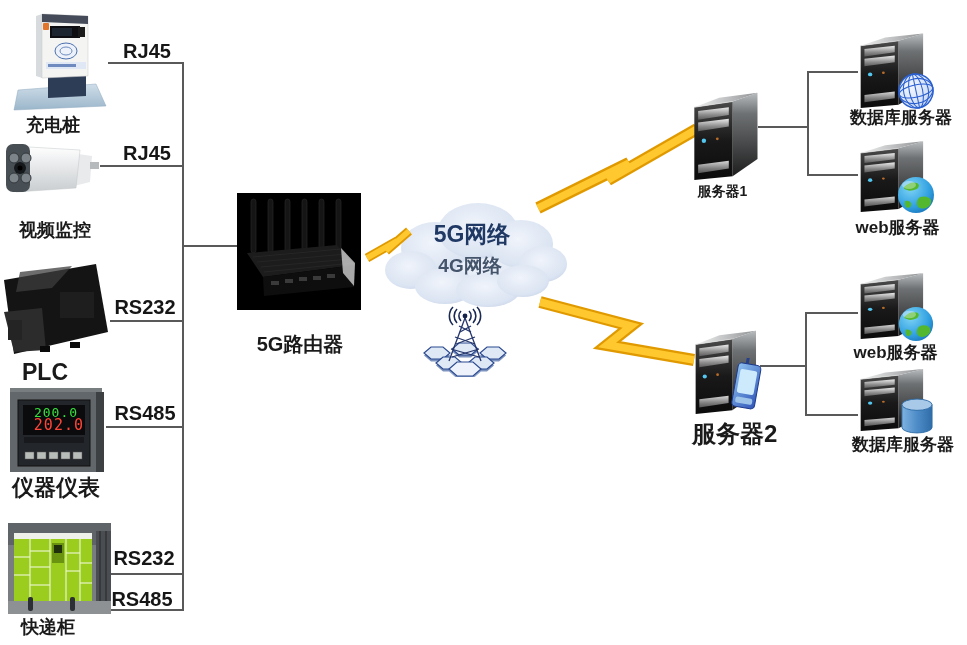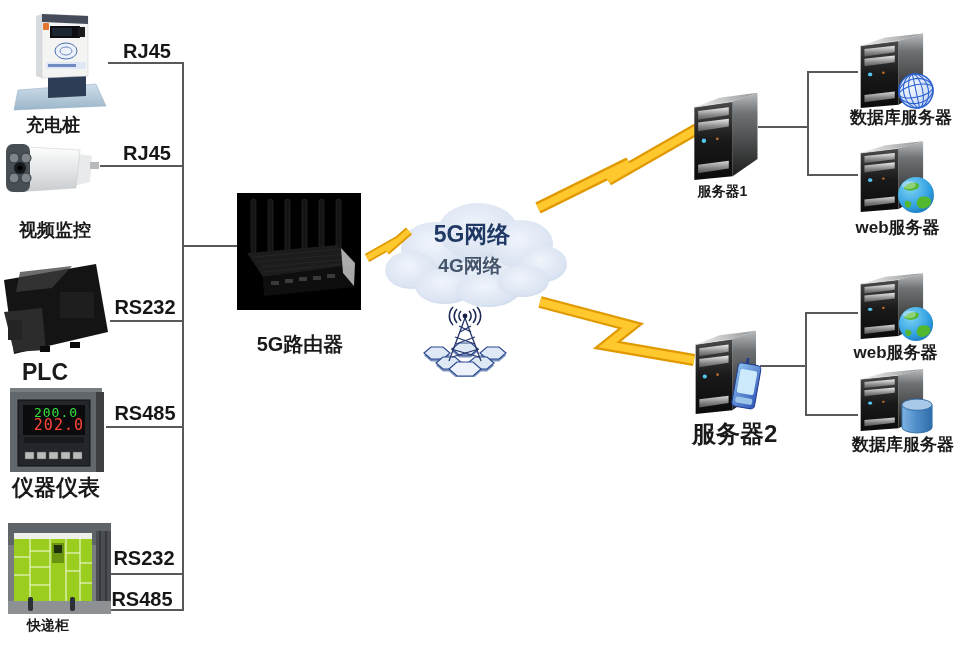--- a/index.html
+++ b/index.html
@@ -357,21 +357,21 @@
     </svg>
   <svg class="abs" style="left:901px;top:398px" width="32" height="36" viewBox="0 0 34 38">
     <path d="M1,7 L1,31 a16,6 0 0 0 32,0 L33,7" fill="url(#cylGrad)" stroke="#2f6da8" stroke-width="1"></path>
     <ellipse cx="17" cy="7" rx="16" ry="6" fill="#a8c9e8" stroke="#2f6da8" stroke-width="1"></ellipse>
   </svg>
 
   <div class="lbl" style="left:8px;top:116px;width:90px;font-size:18px">充电桩</div>
   <div class="lbl" style="left:10px;top:221px;width:90px;font-size:18px">视频监控</div>
   <div class="lbl" style="left:20px;top:360px;width:50px;font-size:23px">PLC</div>
   <div class="lbl" style="left:10px;top:476px;width:92px;font-size:22px">仪器仪表</div>
-  <div class="lbl" style="left:8px;top:618px;width:80px;font-size:14px">快递柜</div>
+  <div class="lbl" style="left:8px;top:618px;width:80px;font-size:18px">快递柜</div>
   <div class="lbl" style="left:239px;top:333px;width:122px;font-size:20px">5G路由器</div>
   <div class="lbl" style="left:680px;top:184px;width:85px;font-size:14px">服务器1</div>
   <div class="lbl" style="left:692px;top:421px;width:85px;font-size:24px">服务器2</div>
   <div class="lbl" style="left:840px;top:109px;width:122px;font-size:17px">数据库服务器</div>
   <div class="lbl" style="left:840px;top:219px;width:115px;font-size:17px">web服务器</div>
   <div class="lbl" style="left:838px;top:344px;width:115px;font-size:17px">web服务器</div>
   <div class="lbl" style="left:842px;top:436px;width:122px;font-size:17px">数据库服务器</div>
 
   <div class="lbl port" style="left:112px;top:40px;width:70px">RJ45</div>
   <div class="lbl port" style="left:112px;top:142px;width:70px">RJ45</div>

